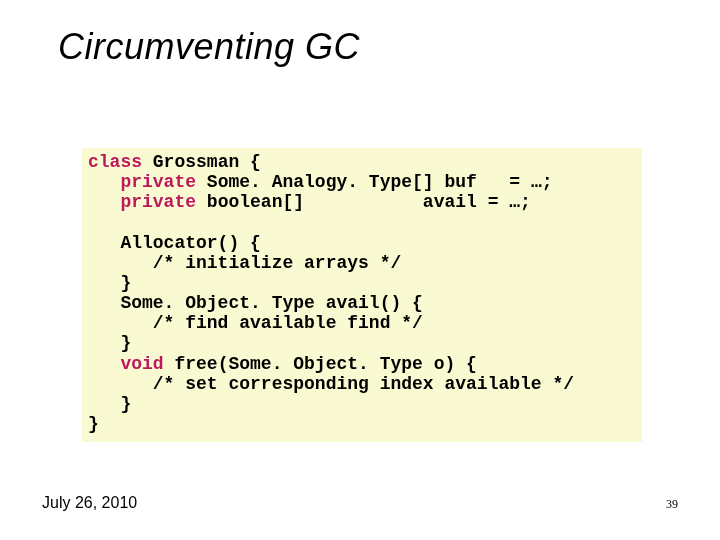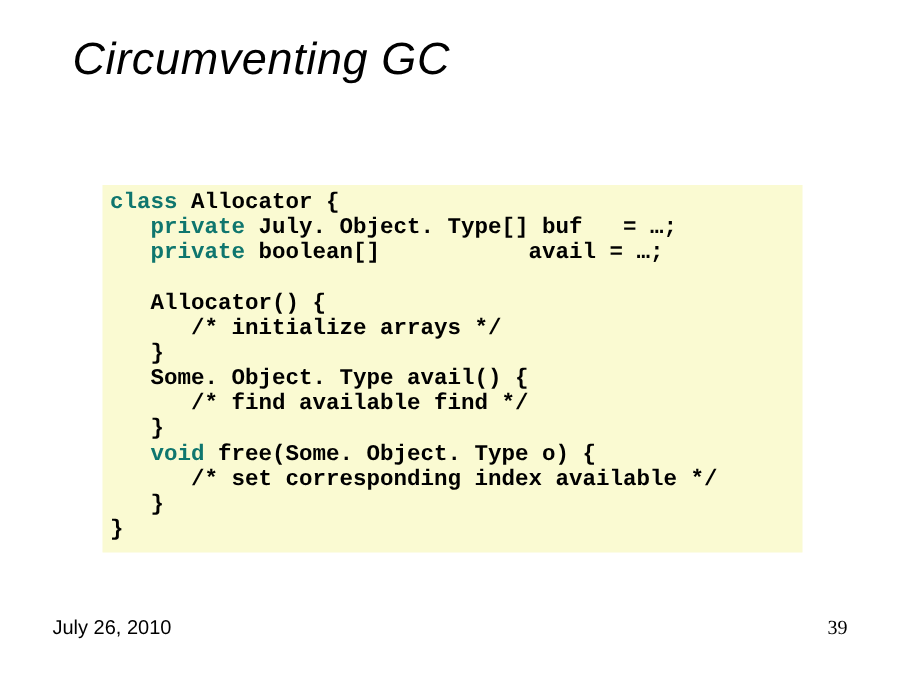--- a/index.html
+++ b/index.html
@@ -38,21 +38,21 @@
 }
 .codebox pre {
   margin: 0;
   font-family: "Courier New", Courier, monospace;
   font-size: 18px;
   line-height: 1.12;
   font-weight: bold;
   white-space: pre;
   color: #000;
 }
-.kw { color: #0f766e; }
+.kw { color: #be185d; }
 .footer-left {
   position: absolute;
   bottom: 28px;
   left: 42px;
   font-family: Liberation Sans, sans-serif;
   font-size: 16px;
 }
 .footer-center {
   position: absolute;
   bottom: 28px;
@@ -60,33 +60,33 @@
   width: 720px;
   text-align: center;
   font-family: "Times New Roman", Times, serif;
   font-size: 16px;
 }
 .footer-right {
   position: absolute;
   bottom: 28px;
   right: 42px;
   font-family: "Times New Roman", Times, serif;
-  font-size: 16px;
+  font-size: 12px;
 }
 </style>
 </head>
 <body>
 
 <div class="slide">
 
   <div class="title">Circumventing GC</div>
 
   <div class="codebox">
-<pre><span class="kw">class</span><span> Allocator {</span>
-<span class="kw">   private</span><span> July. Object. Type[] buf   = …;</span>
+<pre><span class="kw">class</span><span> Grossman {</span>
+<span class="kw">   private</span><span> Some. Analogy. Type[] buf   = …;</span>
 <span class="kw">   private</span><span> boolean[]           avail = …;</span>
 <span></span>
 <span>   Allocator() {</span>
 <span>      /* initialize arrays */</span>
 <span>   }</span>
 <span>   Some. Object. Type avail() {  </span>
 <span>      /* find available find */</span>
 <span>   }</span>
 <span class="kw">   void</span><span> free(Some. Object. Type o) {</span>
 <span>      /* set corresponding index available */</span>

